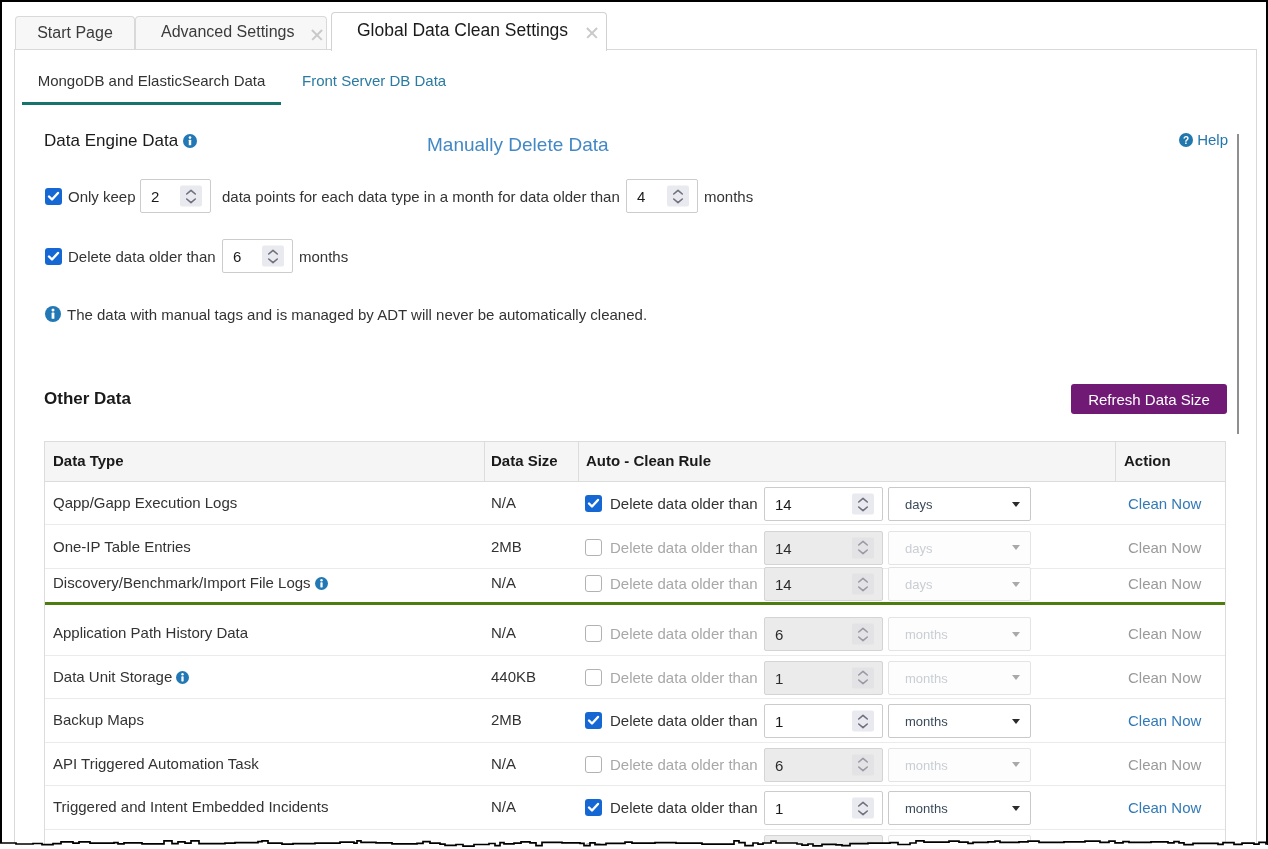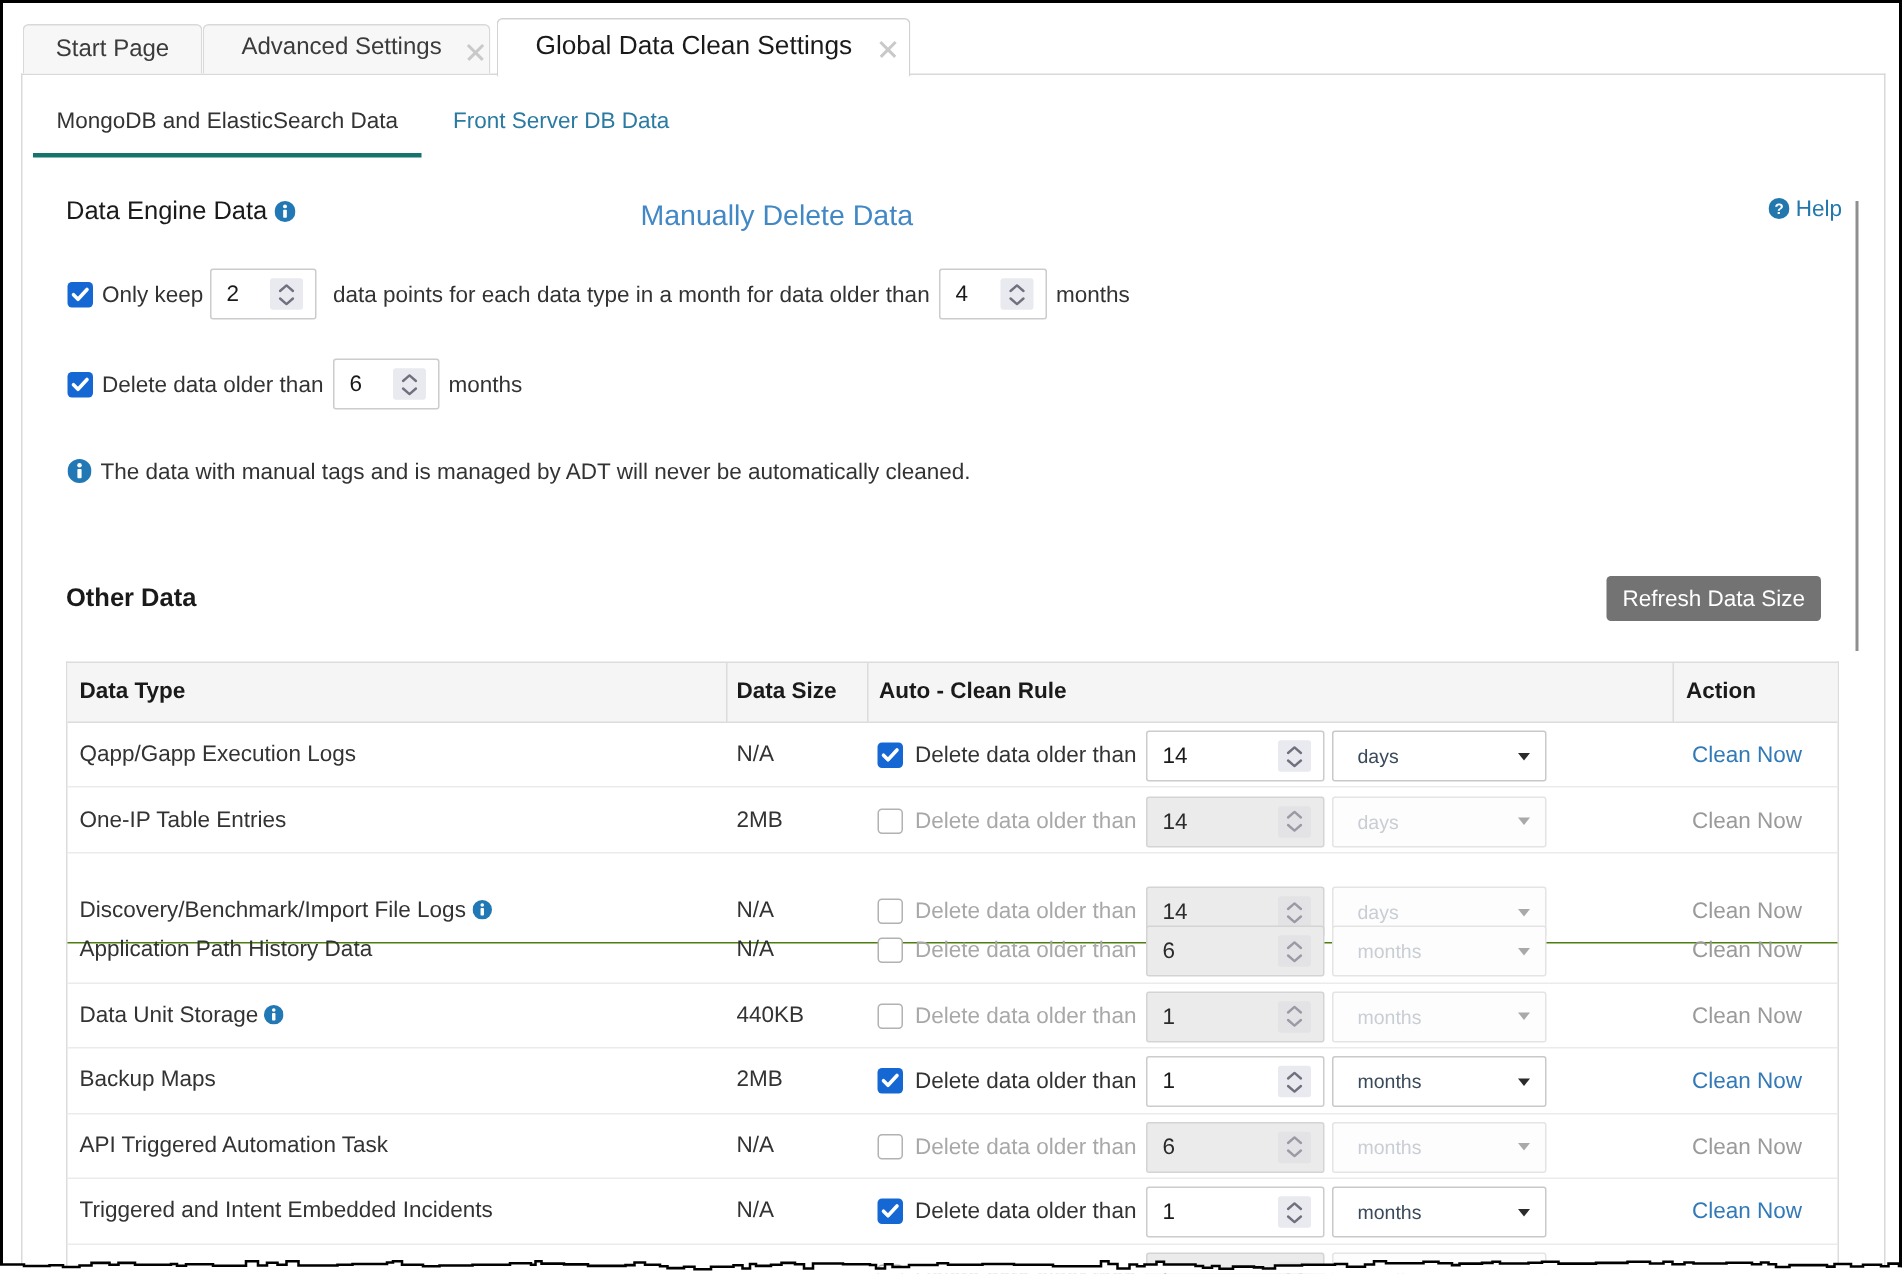--- a/index.html
+++ b/index.html
@@ -107,21 +107,21 @@
 <div class="lbl" style="left:299px;top:248px">months</div>
 
 <div class="abs" style="left:45px;top:306px"><svg class="info" width="16" height="16" viewBox="0 0 16 16">
       <circle cx="8" cy="8" r="8" fill="#2178b5"></circle>
       <circle cx="8" cy="4.1" r="1.5" fill="#fff"></circle>
       <rect x="6.6" y="6.6" width="2.8" height="6.2" rx="0.6" fill="#fff"></rect>
     </svg></div>
 <div class="lbl" style="left:67px;top:306px">The data with manual tags and is managed by ADT will never be automatically cleaned.</div>
 
 <div class="abs" style="left:44px;top:389px;font-size:17px;font-weight:bold;color:#1a1a1a">Other Data</div>
-<div class="abs" style="left:1071px;top:384px;width:143px;height:30px;background:#737373;border-radius:3px;color:#fff;font-size:15px;display:flex;align-items:center;justify-content:center">Refresh Data Size</div>
+<div class="abs" style="left:1071px;top:384px;width:156px;height:30px;background:#701a75;border-radius:3px;color:#fff;font-size:15px;display:flex;align-items:center;justify-content:center">Refresh Data Size</div>
 <div class="abs" style="left:44px;top:441px;width:1182px;height:404px;border:1px solid #dcdcdc;border-bottom:none">
 <div class="abs" style="left:0;top:0;width:1180px;height:40px;background:#f5f5f5;border-bottom:1px solid #dcdcdc">
 <span class="abs" style="left:439px;top:0;width:1px;height:40px;background:#dcdcdc"></span>
 <span class="abs" style="left:533px;top:0;width:1px;height:40px;background:#dcdcdc"></span>
 <span class="abs" style="left:1070px;top:0;width:1px;height:40px;background:#dcdcdc"></span>
 <span class="abs" style="left:8px;top:10px;font-size:15px;font-weight:bold;color:#1a1a1a">Data Type</span>
 <span class="abs" style="left:446px;top:10px;font-size:15px;font-weight:bold;color:#1a1a1a">Data Size</span>
 <span class="abs" style="left:541px;top:10px;font-size:15px;font-weight:bold;color:#1a1a1a">Auto - Clean Rule</span>
 <span class="abs" style="left:1079px;top:10px;font-size:15px;font-weight:bold;color:#1a1a1a">Action</span>
 </div>
@@ -162,21 +162,21 @@
             <path d="M1.2 10 L5.5 13.7 L9.8 10" stroke="#9a9aa6" stroke-width="1.6" fill="none" stroke-linecap="round" stroke-linejoin="round"></path>
           </svg>
         </span>
       </div>
 <div class="dd dis" style="left:843px;top:5px;width:143px;height:34px">
         <span class="t">days</span>
         <span class="c"></span>
       </div>
 <span class="abs" style="left:1083px;top:13px;font-size:15px;color:#9a9a9a">Clean Now</span>
 </div>
-<div class="abs" style="left:0;top:144px;width:1180px;height:43.45px;border-bottom:1px solid #4d7c0f">
+<div class="abs" style="left:0;top:120px;width:1180px;height:43.45px;border-bottom:3px solid #4d7c0f">
 <span class="row-name" style="top:12px">Discovery/Benchmark/Import File Logs <svg class="info" width="13" height="13" viewBox="0 0 16 16">
           <circle cx="8" cy="8" r="8" fill="#2178b5"></circle>
           <circle cx="8" cy="4.1" r="1.5" fill="#fff"></circle>
           <rect x="6.6" y="6.6" width="2.8" height="6.2" rx="0.6" fill="#fff"></rect>
         </svg></span>
 <span class="abs" style="left:446px;top:12px;font-size:15px;color:#333">N/A</span>
 <div class="cb off" style="left:540px;top:13px"></div>
 <span class="abs" style="left:565px;top:13px;font-size:15px;color:#a8a8a8">Delete data older than</span>
 <div class="ni dis" style="left:719px;top:5px;width:119px;height:34px">
         <span class="v">14</span>

